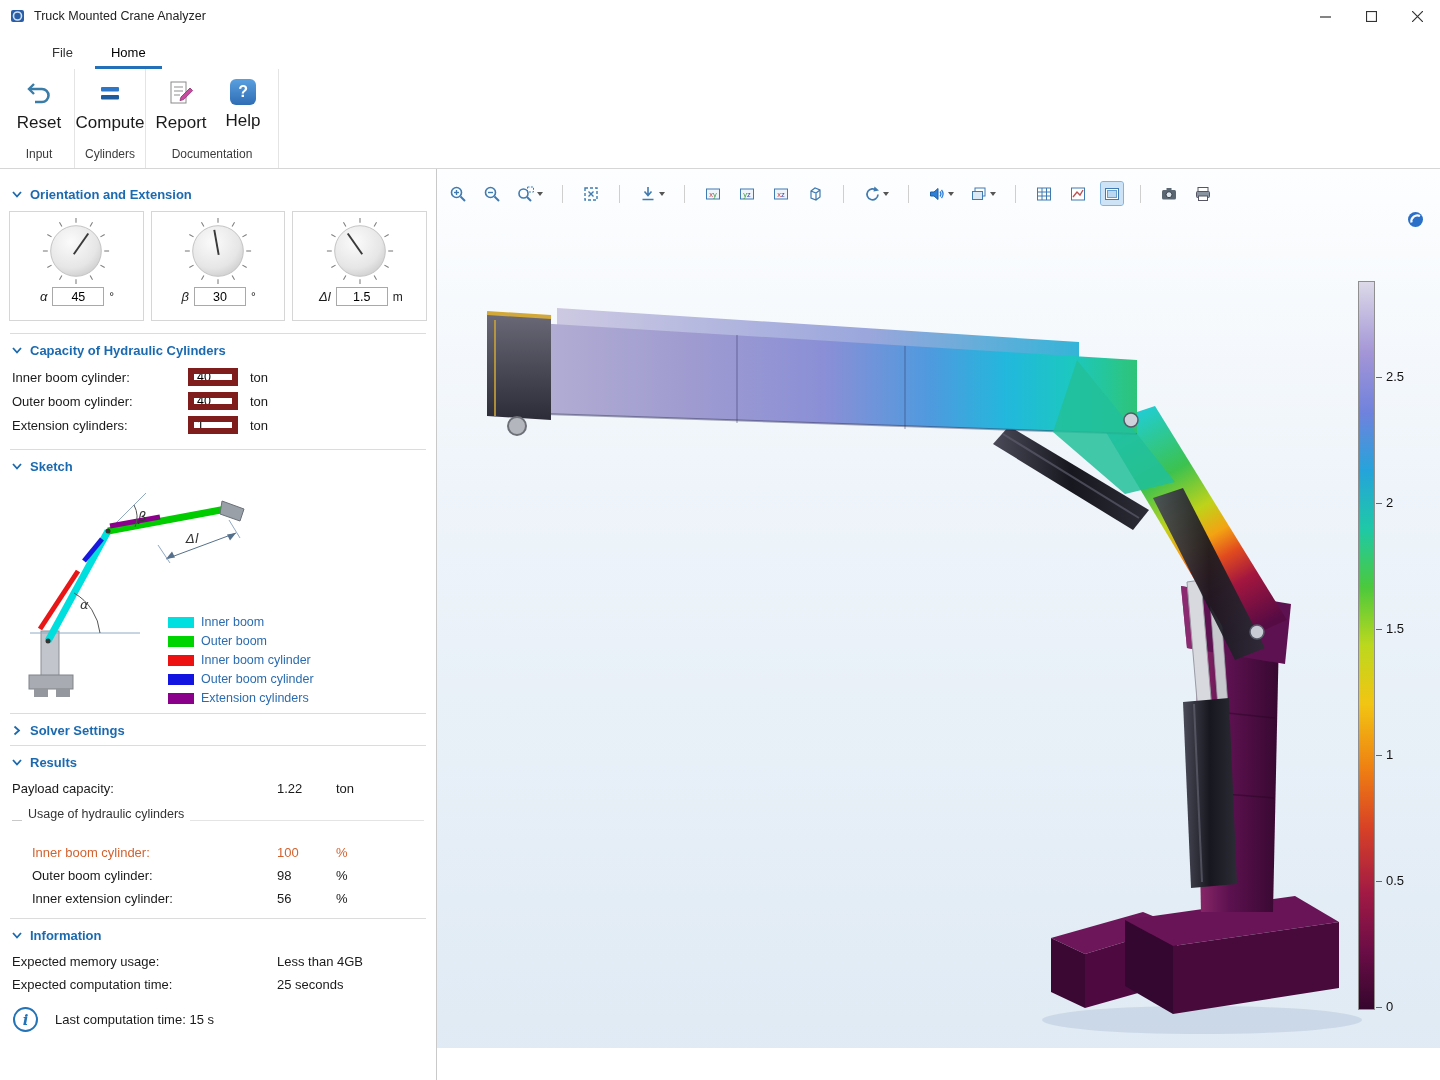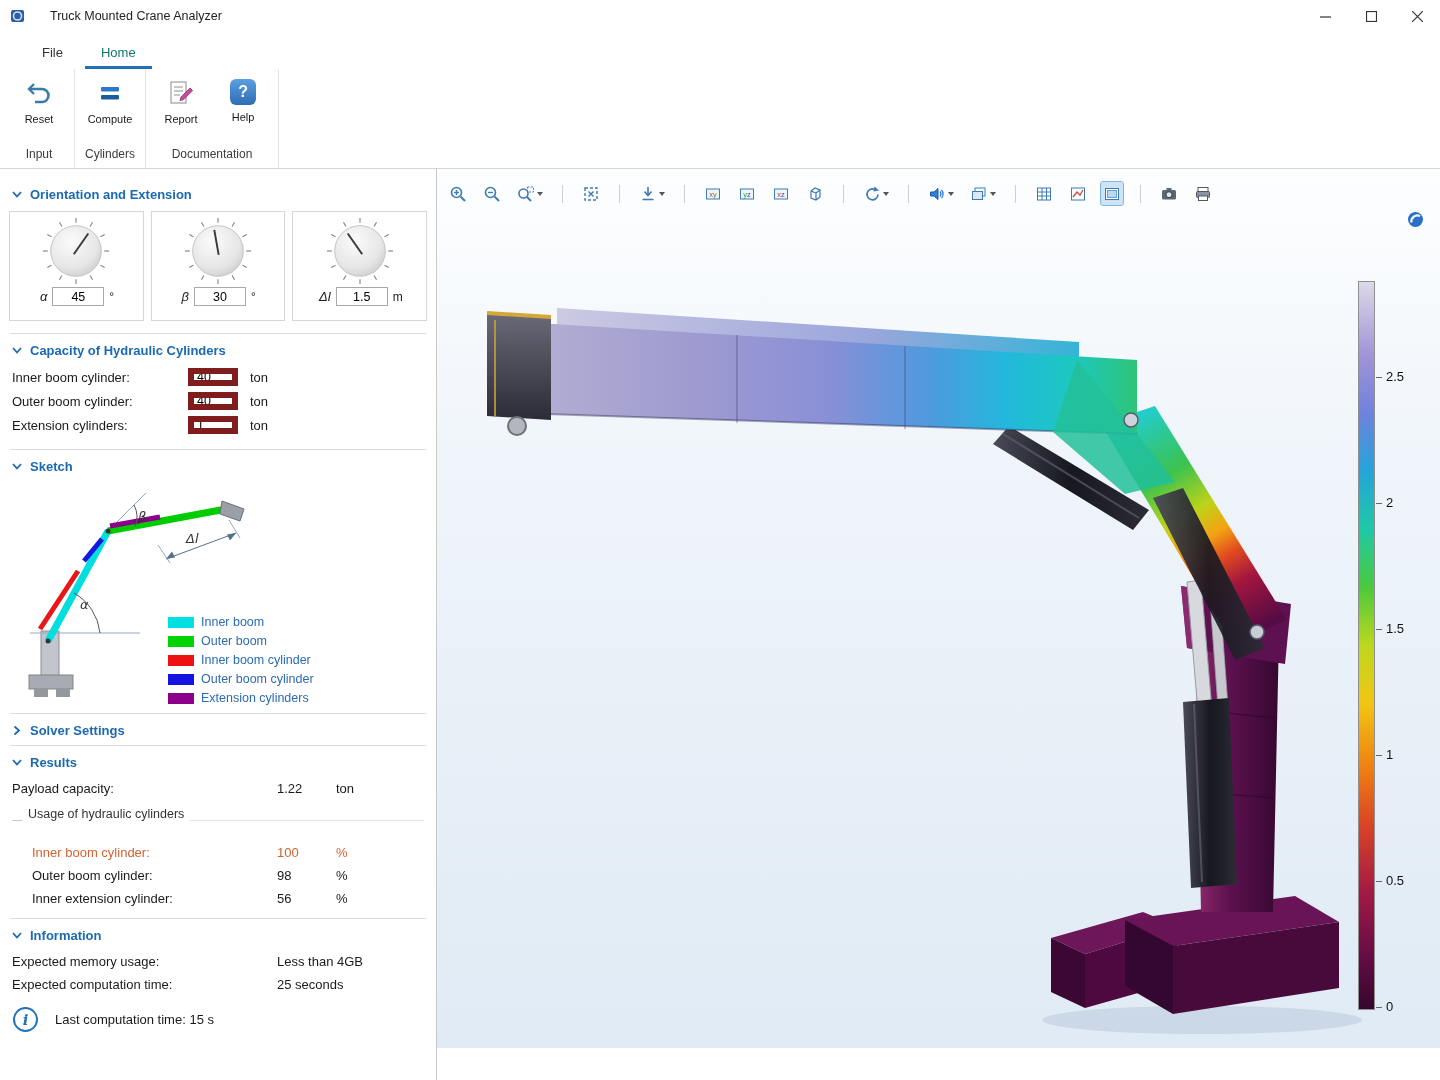--- a/index.html
+++ b/index.html
@@ -1,36 +1,36 @@
 <!DOCTYPE html>
 <html><head>
 <meta charset="utf-8">
 <style>
   * { box-sizing: border-box; margin: 0; padding: 0; }
   html,body { width:1440px; height:1080px; overflow:hidden; background:#fff;
     font-family:"Liberation Sans", sans-serif; font-size:13px; color:#1a1a1a; }
 
   
   .titlebar { height:32px; display:flex; align-items:center; background:#fff; padding-left:10px; }
-  .titlebar .apptitle { font-size:12.5px; margin-left:24px; color:#222; }
+  .titlebar .apptitle { font-size:12.5px; margin-left:8px; color:#222; }
   .titlebar .spacer { flex:1; }
   .winbtn { width:46px; height:32px; display:grid; place-items:center; }
 
   
-  .tabrow { height:37px; display:flex; align-items:flex-end; padding-left:26px; gap:6px; background:#fff; }
+  .tabrow { height:37px; display:flex; align-items:flex-end; padding-left:36px; gap:6px; background:#fff; }
   .tab { padding:8px 16px 9px; font-size:13px; color:#333; }
-  .tab.active { color:#0f766e; border-bottom:3px solid #2470b8; padding-bottom:6px; }
+  .tab.active { color:#000000; border-bottom:3px solid #2470b8; padding-bottom:6px; }
 
   
   .ribbon { height:100px; display:flex; border-bottom:1px solid #d6d6d6; background:#fff; padding-left:4px; }
   .rgroup { display:flex; flex-direction:column; border-right:1px solid #e4e4e4; }
   .rgroup:first-child { border-left:none; }
   .rbtns { display:flex; flex:1; padding:0 4px; }
   .rbtn { width:62px; display:flex; flex-direction:column; align-items:center; padding-top:10px; gap:6px;
-          font-size:11px; color:#1a1a1a; cursor:default; }
+          font-size:17px; color:#1a1a1a; cursor:default; }
   .rlabel { text-align:center; font-size:12px; color:#3c3c3c; padding:2px 10px 7px; }
   .help-badge { width:26px; height:26px; border-radius:6px; background:linear-gradient(#5aa0e0,#2f6cb4);
                 display:grid; place-items:center; }
   .help-badge::after { content:"?"; color:#fff; font-weight:bold; font-size:16px; }
 
   
   .main { display:flex; height:911px; }
   .settings { width:437px; border-right:1px solid #c9c9c9; padding-top:9px; overflow:hidden; background:#fff; }
   .section:not(.first)::before { content:""; display:block; height:1px; background:#dcdcdc; margin:0 10px; }
   .sechead { display:flex; align-items:center; gap:8px; padding:9px 2px 7px; margin:0 10px;

